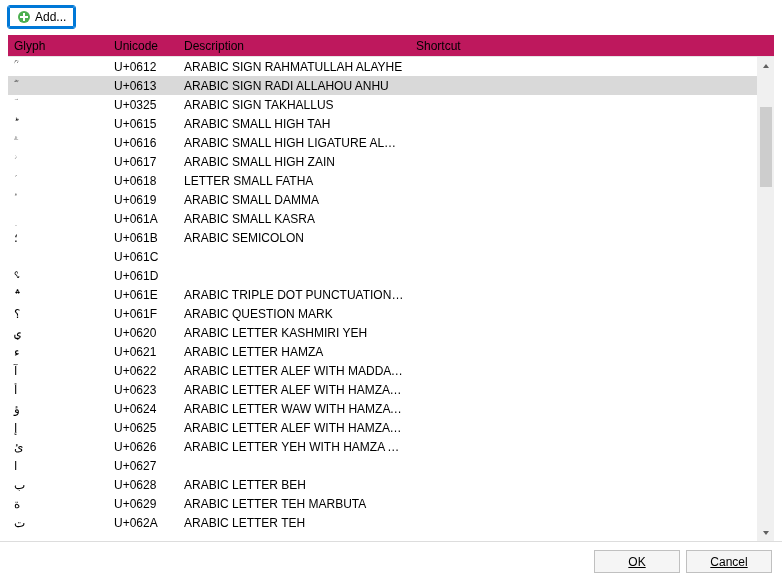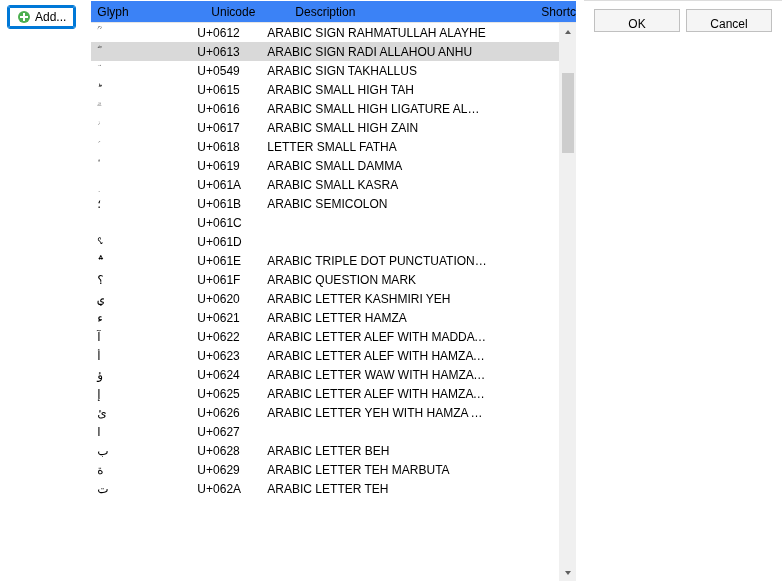--- a/index.html
+++ b/index.html
@@ -5,21 +5,21 @@
   * { box-sizing: border-box; }
   html, body {
     margin: 0; padding: 0;
     width: 782px; height: 581px;
     font-family: "Segoe UI", Tahoma, sans-serif;
     font-size: 12px;
     background: #fff;
     color: #000;
     overflow: hidden;
   }
-  .window { width: 782px; height: 581px; display: flex; flex-direction: row; }
+  .window { width: 782px; height: 581px; display: flex; flex-direction: column; }
   .toolbar {
     padding: 6px 8px 6px 8px;
     display: flex; gap: 4px;
   }
   .btn {
     display: inline-flex; align-items: center;
     padding: 2px 8px;
     background: #f6f6f6;
     border: 1px solid #c0c0c0;
     border-radius: 2px;
@@ -45,22 +45,21 @@
     border-top: 1px solid transparent;
     overflow: hidden;
     margin: 0 8px 0 8px;
   }
   .table-head {
     display: grid;
     grid-template-columns: 100px 70px 232px 53px 1fr;
     height: 22px;
     align-items: center;
     border-bottom: 1px solid #e5e5e5;
-    background: #3b82f6;
-    gap: 14px;
+    background: #be185d;
   }
   .table-head > div {
     padding: 2px 6px;
     color: #000;
     text-align: left;
     white-space: nowrap;
     border-right: 1px solid transparent;
   }
   .table-body {
     position: absolute;
@@ -109,23 +108,24 @@
     height: 40px;
     display:flex; justify-content:flex-end; align-items:center;
     gap:6px; padding: 0 10px;
     border-top: 1px solid #ddd;
     background:#fff;
   }
   .footer .fbtn {
     min-width: 86px; height:23px;
     border:1px solid #c0c0c0;
     background:#f5f5f5;
-    display:inline-flex; align-items:flex-end; justify-content:center;
+    display:inline-flex; align-items:center; justify-content:center;
     cursor:pointer;
     font-size:12px;
+    text-decoration:underline;
   }
 </style>
 </head>
 <body>
 
 <div class="window">
   <div class="toolbar">
     <div class="btn focus">
       <span class="ico">
         <svg width="14" height="14" viewBox="0 0 14 14">
@@ -156,21 +156,21 @@
         </div>
         <div class="row selected">
           <div class="col-glyph">ؓ</div>
           <div>U+0613</div>
           <div>ARABIC SIGN RADI ALLAHOU ANHU</div>
           <div></div>
           <div></div>
         </div>
         <div class="row">
           <div class="col-glyph">ؔ</div>
-          <div>U+0549</div>
+          <div>U+0325</div>
           <div>ARABIC SIGN TAKHALLUS</div>
           <div></div>
           <div></div>
         </div>
         <div class="row">
           <div class="col-glyph">ؕ</div>
           <div>U+0615</div>
           <div>ARABIC SMALL HIGH TAH</div>
           <div></div>
           <div></div>

